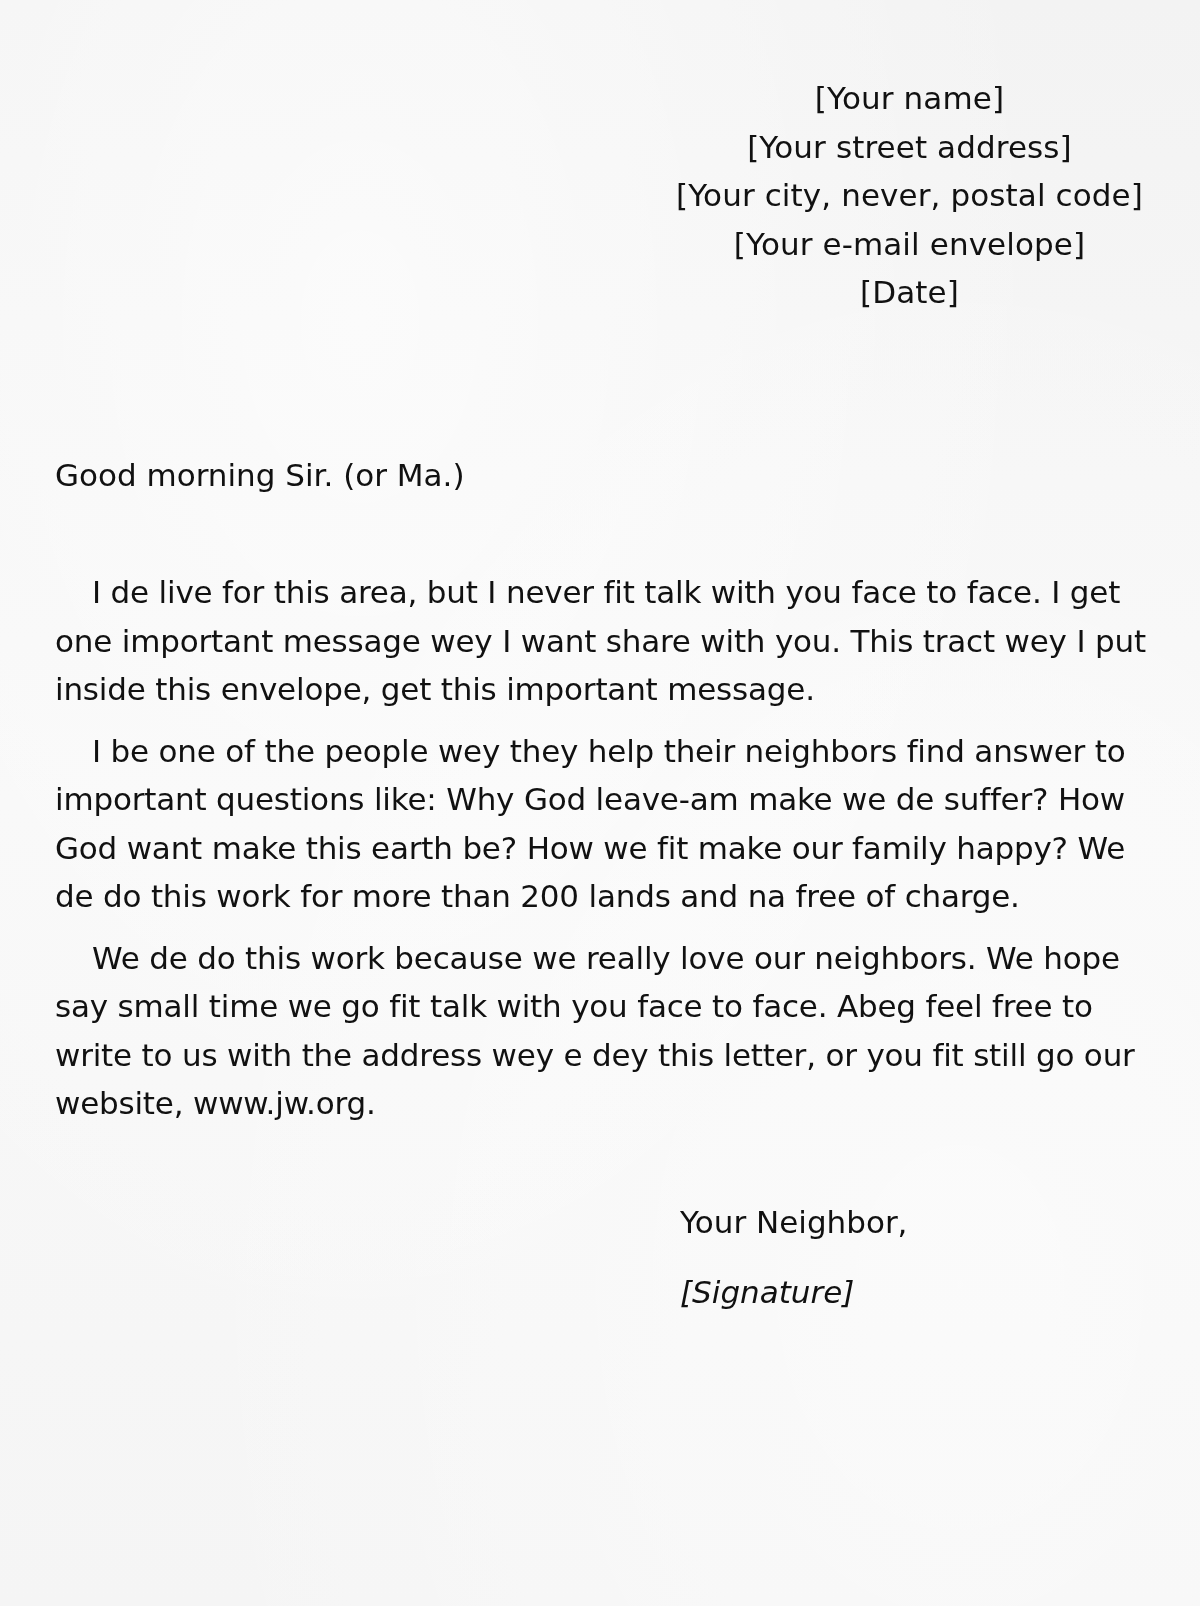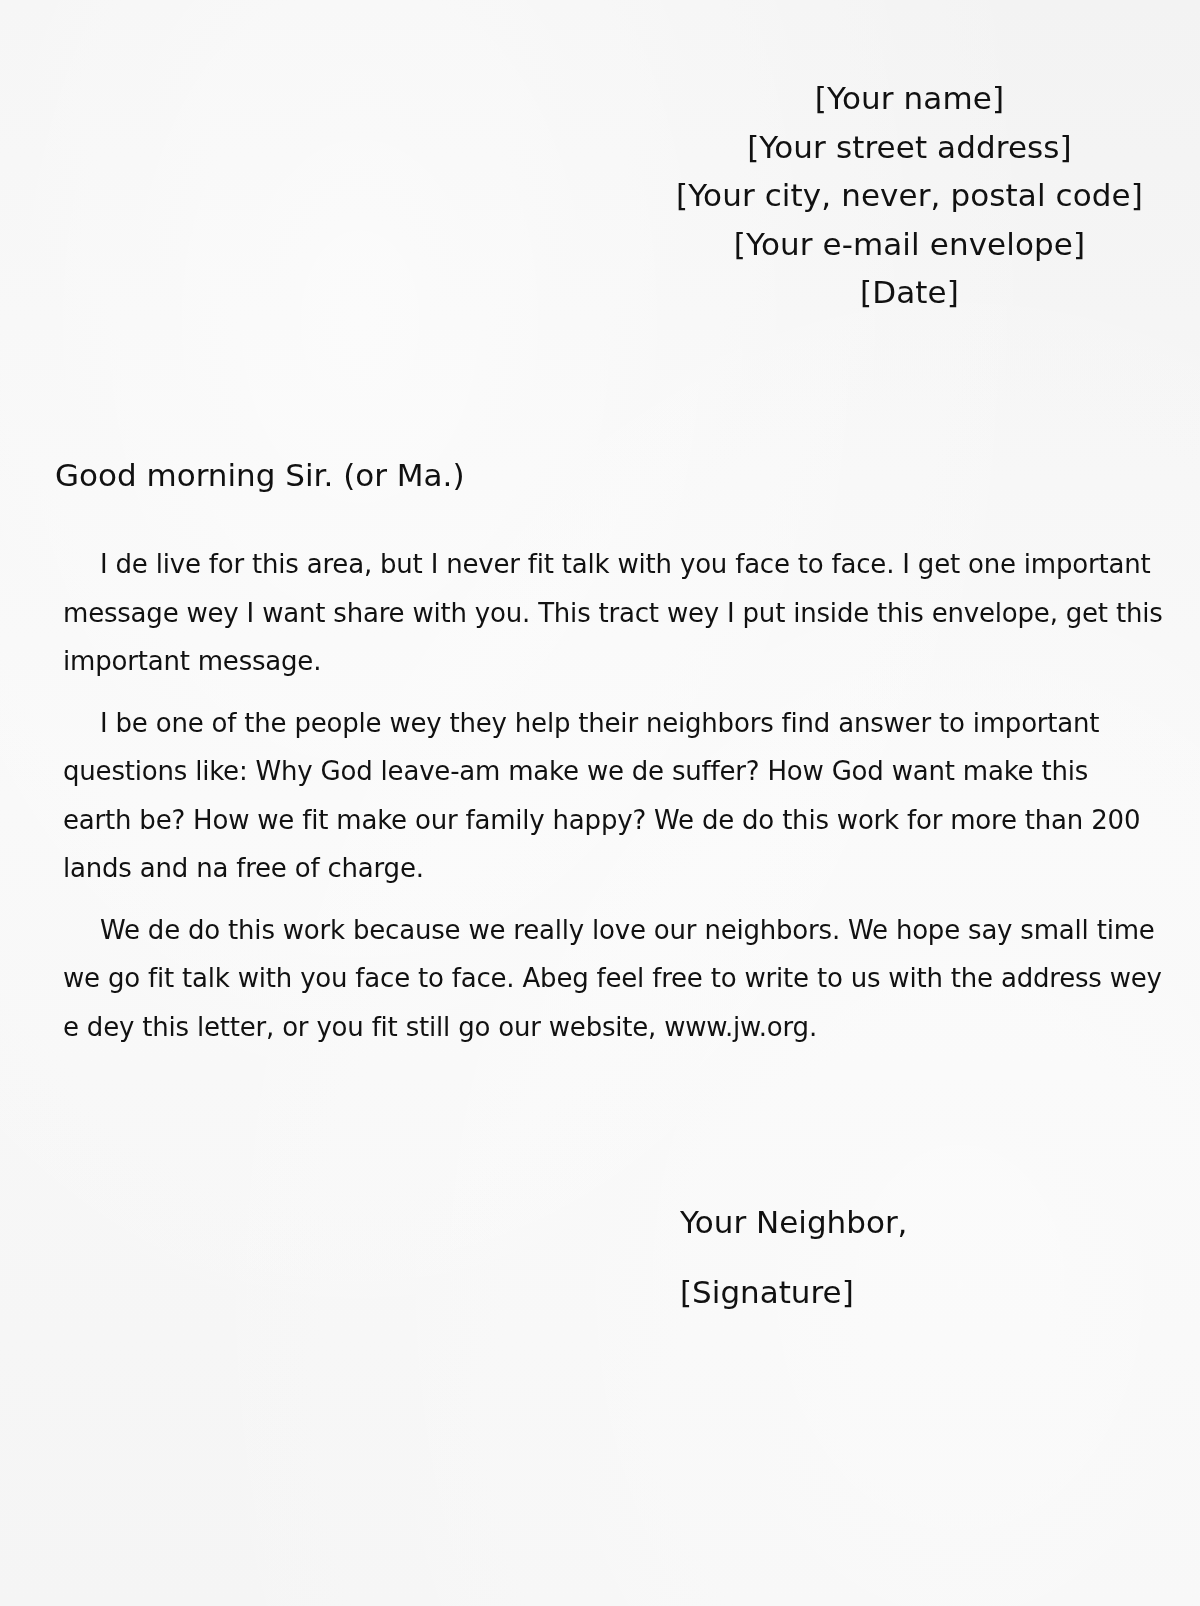--- a/index.html
+++ b/index.html
@@ -40,45 +40,45 @@
       left: 55px;
       top: 455px;
       font-size: 31px;
       line-height: 40px;
       white-space: nowrap;
       text-align: right;
     }
     .body-block {
       position: absolute;
       left: 55px;
-      top: 540px;
+      top: 568px;
       width: 1100px;
-      font-size: 26px;
+      font-size: 31px;
       line-height: 48.5px;
-      margin-left: 8px;
     }
     .paragraph {
       margin: 0 0 13px 0;
       text-indent: 37px;
       letter-spacing: -0.2px;
     }
     .closing-block {
       position: absolute;
       left: 680px;
       top: 1202px;
       font-size: 31px;
     }
     .closing-line {
       white-space: nowrap;
       line-height: 40px;
     }
     .signature-line {
       white-space: nowrap;
       line-height: 40px;
       margin-top: 30px;
+      font-style: italic;
     }
   </style>
 </head>
 <body>
 
 <div class="paper">
 
   <div class="sender-block">
     <div class="sender-line">[Your name]</div>
     <div class="sender-line">[Your street address]</div>

